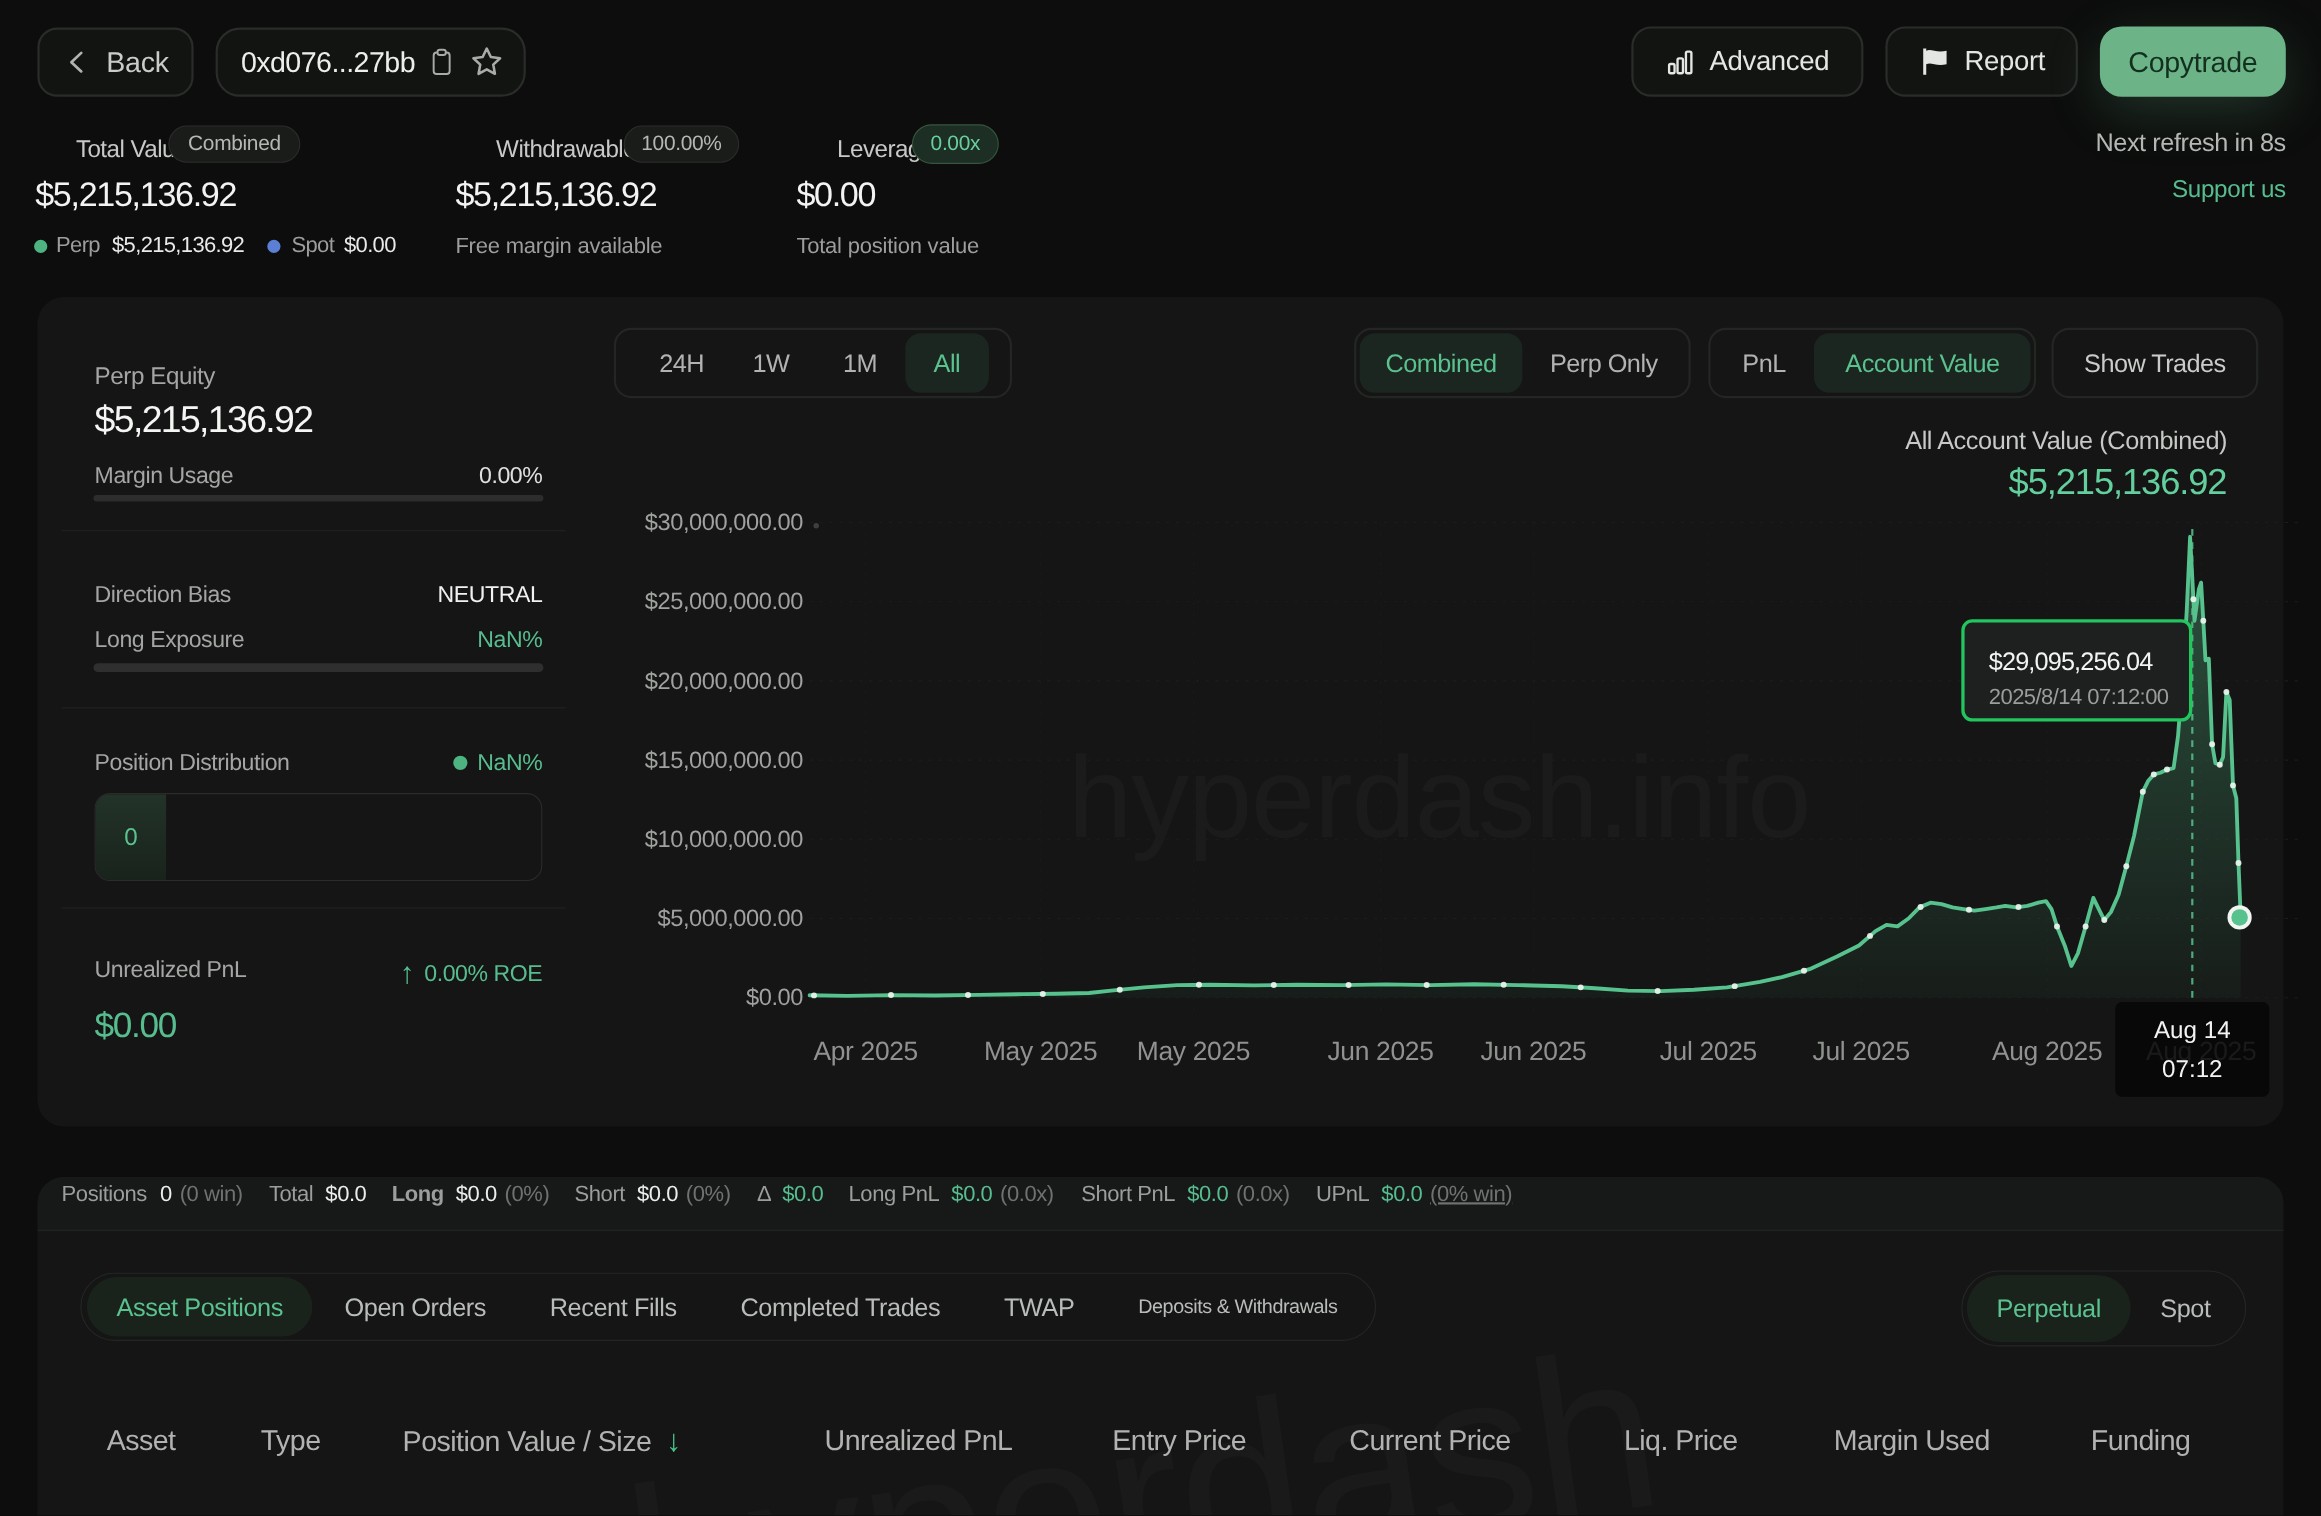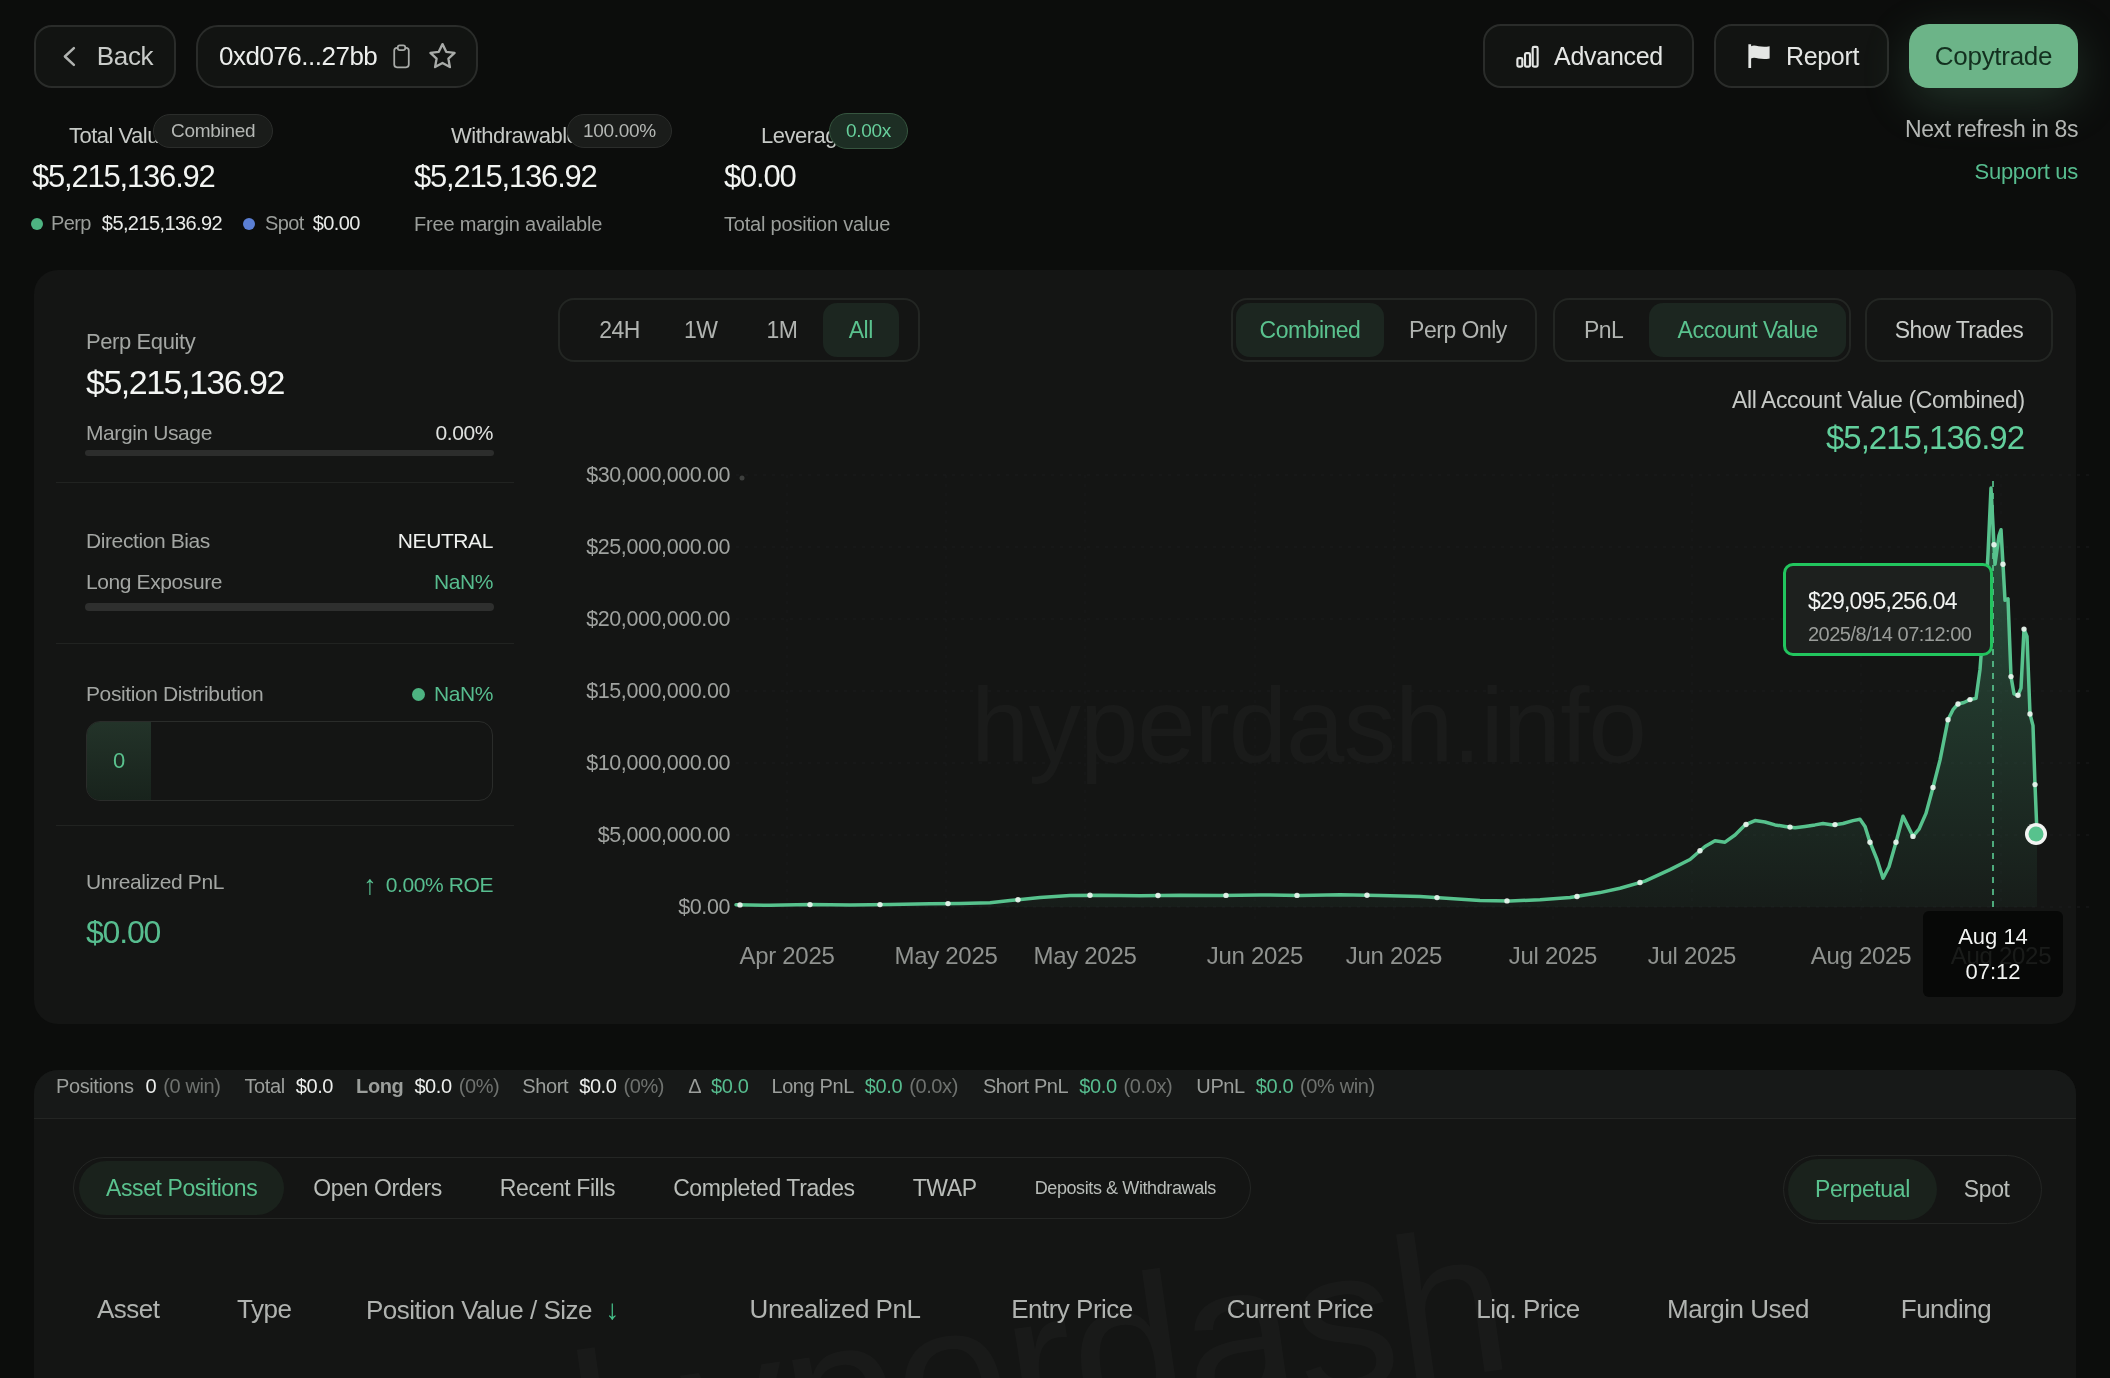--- a/index.html
+++ b/index.html
@@ -262,21 +262,21 @@
     <span style="margin-left:24px;">Δ</span>
       <span class="green" style="margin-left:10px;">$0.0</span>
     <span style="margin-left:23px;">Long PnL</span>
       <span class="green" style="margin-left:11px;">$0.0</span>
       <span style="color:#6f726f; margin-left:7px;">(0.0x)</span>
     <span style="margin-left:25px;">Short PnL</span>
       <span class="green" style="margin-left:11px;">$0.0</span>
       <span style="color:#6f726f; margin-left:7px;">(0.0x)</span>
     <span style="margin-left:24px;">UPnL</span>
       <span class="green" style="margin-left:11px;">$0.0</span>
-      <span style="color:#6f726f; margin-left:7px;">(0% win)</span>
+      <span style="color:#6f726f; margin-left:7px;text-decoration:underline;">(0% win)</span>
   </div>
 
   <div class="abs" style="left:73px; top:1157px; height:62px; border:1px solid #242624; border-radius:32px; display:flex; align-items:center; padding:0 5px;">
     <div style="height:54px; padding:0 27px; display:flex; align-items:center; background:#1a221c; border-radius:28px; color:#5ac28e; font-size:23px; letter-spacing:-0.4px;">Asset Positions</div>
     <div style="padding:0 29px; color:#b9bdb9; font-size:23px; letter-spacing:-0.4px;">Open Orders</div>
     <div style="padding:0 29px; color:#b9bdb9; font-size:23px; letter-spacing:-0.4px;">Recent Fills</div>
     <div style="padding:0 29px; color:#b9bdb9; font-size:23px; letter-spacing:-0.4px;">Completed Trades</div>
     <div style="padding:0 29px; color:#b9bdb9; font-size:23px; letter-spacing:-0.4px;">TWAP</div>
     <div style="padding:0 29px; color:#b9bdb9; font-size:18px; letter-spacing:-0.4px;">Deposits &amp; Withdrawals</div>
   </div>

